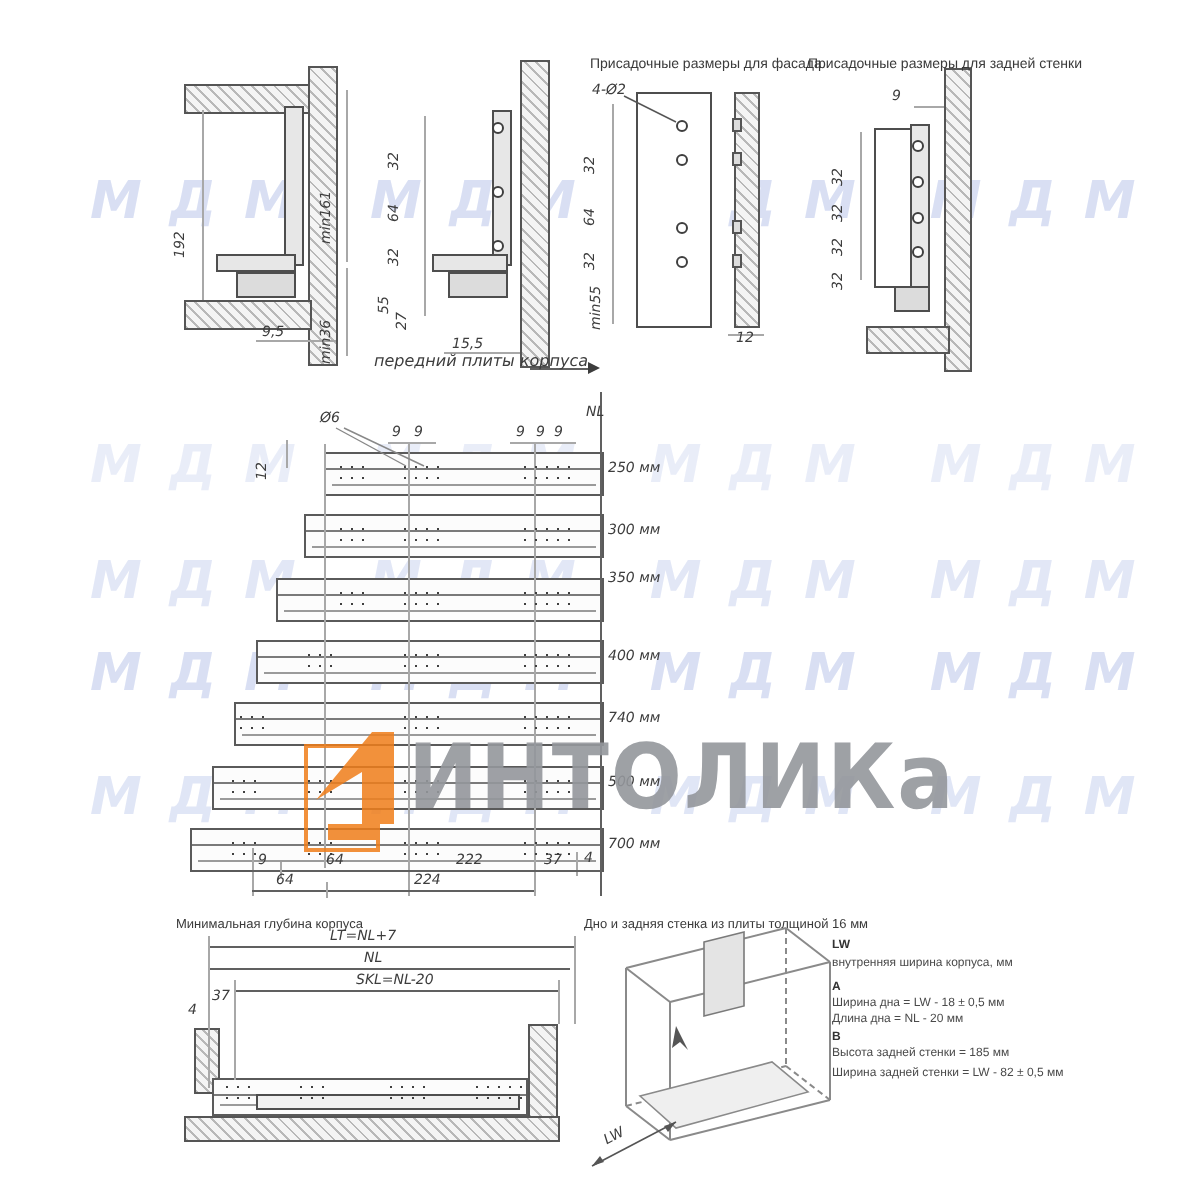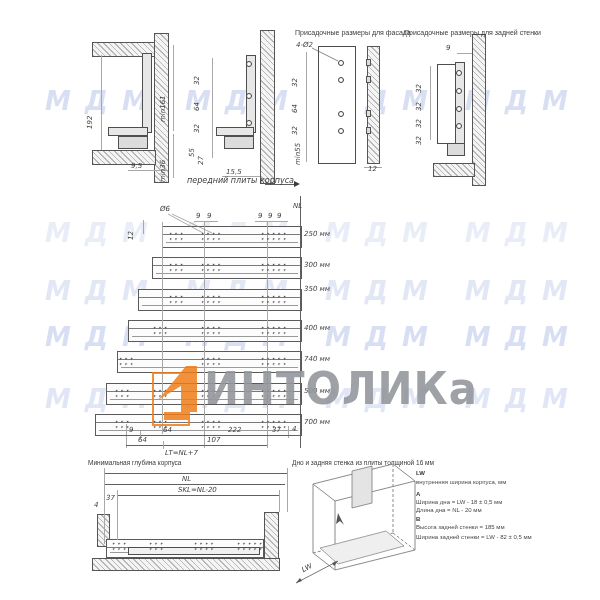--- a/index.html
+++ b/index.html
@@ -181,27 +181,27 @@
   <div class="hline" style="left:126px;top:435px;width:174px"></div>
   <div class="hline" style="left:126px;top:445px;width:141px"></div>
   <div class="vline thin" style="left:140px;top:431px;height:8px"></div>
   <div class="vline thin" style="left:163px;top:441px;height:8px"></div>
   <span class="lbl" style="left:129px;top:427px">9</span>
   <span class="lbl" style="left:163px;top:427px">64</span>
   <span class="lbl" style="left:228px;top:427px">222</span>
   <span class="lbl" style="left:272px;top:427px">37</span>
   <span class="lbl" style="left:292px;top:426px">4</span>
   <span class="lbl" style="left:138px;top:437px">64</span>
-  <span class="lbl" style="left:207px;top:437px">107</span>
+  <span class="lbl" style="left:207px;top:437px">224</span>
 
   <span class="ttl" style="left:88px;top:459px;font-size:6.5px">Минимальная глубина корпуса</span>
   <div class="hline" style="left:104px;top:473px;width:183px"></div>
   <div class="hline" style="left:104px;top:484px;width:181px"></div>
   <div class="hline" style="left:117px;top:495px;width:162px"></div>
-  <span class="lbl" style="left:165px;top:450px">LT=NL+7</span>
+  <span class="lbl" style="left:165px;top:465px">LT=NL+7</span>
   <span class="lbl" style="left:182px;top:476px">NL</span>
   <span class="lbl" style="left:178px;top:487px">SKL=NL-20</span>
   <div class="vline thin" style="left:104px;top:468px;height:76px"></div>
   <div class="vline thin" style="left:287px;top:468px;height:44px"></div>
   <div class="vline thin" style="left:279px;top:490px;height:22px"></div>
   <div class="vline thin" style="left:117px;top:490px;height:50px"></div>
   <span class="lbl" style="left:106px;top:495px">37</span>
   <span class="lbl" style="left:94px;top:502px">4</span>
   <div class="hatch" style="left:97px;top:514px;width:11px;height:31px"></div>
   <div class="hatch" style="left:264px;top:512px;width:13px;height:57px"></div>

